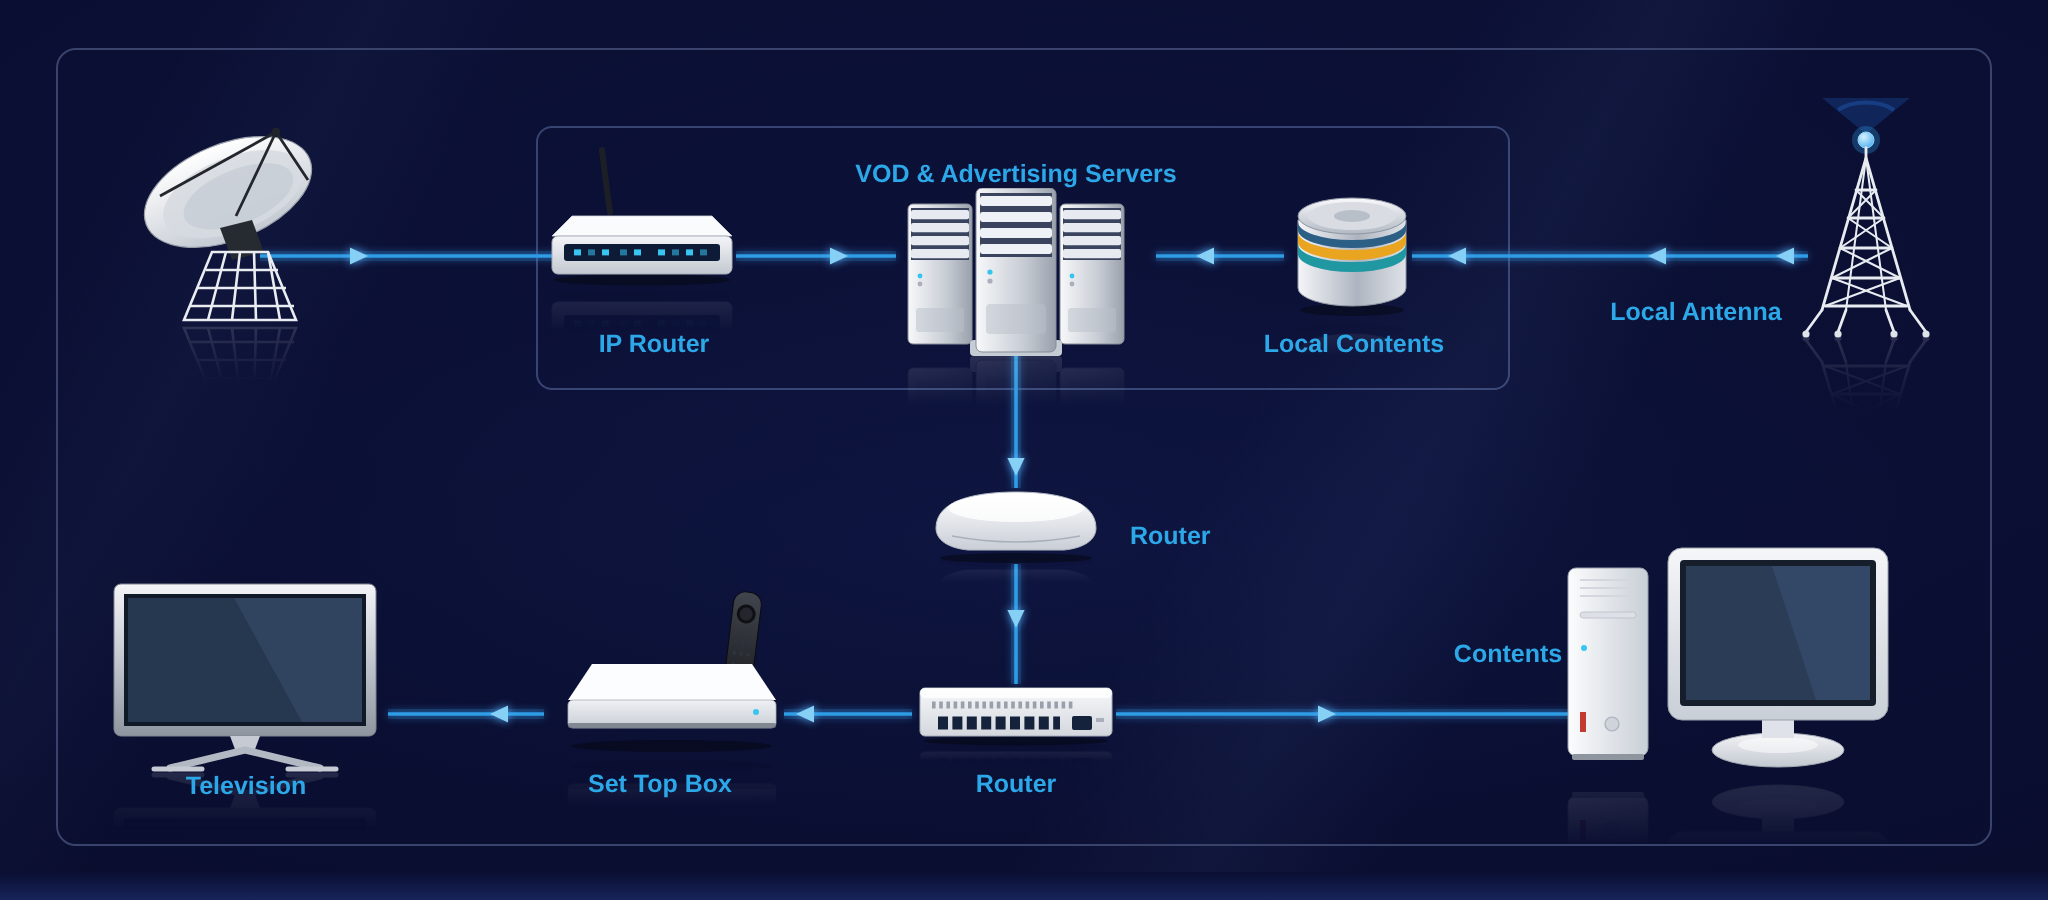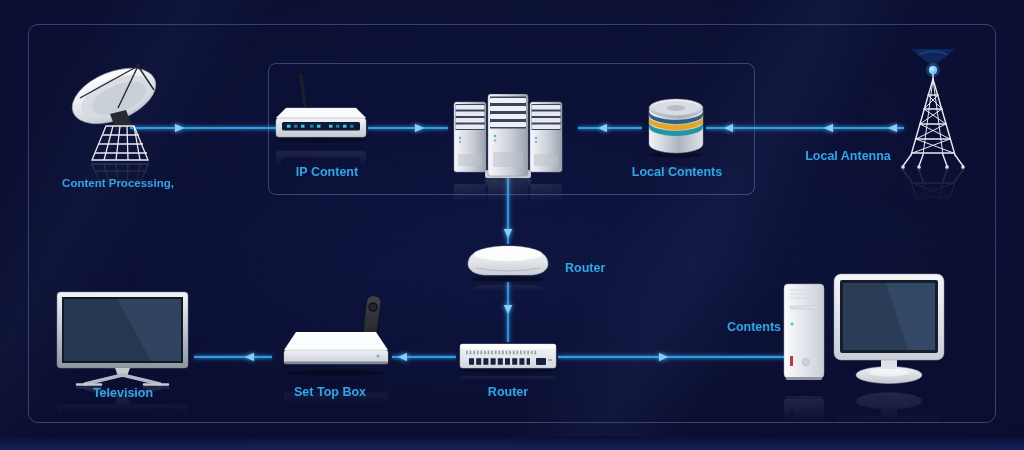--- a/index.html
+++ b/index.html
@@ -346,23 +346,23 @@
       <ellipse cx="111" cy="100.5" rx="20" ry="4" fill="#ffffff" opacity="0.5"></ellipse>
       <rect x="103" y="86" width="16" height="11" fill="#dfe2e8"></rect>
       <rect x="56" y="2" width="110" height="86" rx="7" fill="url(#monG)" stroke="#9aa1ab" stroke-width="0.5"></rect>
       <rect x="62" y="8" width="98" height="73" rx="2" fill="#161e2b"></rect>
       <rect x="65" y="11" width="92" height="67" fill="#2a3c56"></rect>
       <polygon points="108,11 157,11 157,78 130,78" fill="#35496a" opacity="0.85"></polygon>
     </svg>
   </div>
 
   <div class="lbl lbl-2line" style="left:118px;top:176px;">
-    <span>Content Processing,</span>
-  </div>
-  <div class="lbl" style="left:327px;top:165px;">IP Content</div>
+  </div>
+  <div class="lbl" style="left:327px;top:165px;">IP Router</div>
+  <div class="lbl" style="left:508px;top:80px;">VOD &amp; Advertising Servers</div>
   <div class="lbl" style="left:677px;top:165px;">Local Contents</div>
   <div class="lbl" style="left:848px;top:149px;">Local Antenna</div>
   <div class="lbl lbl-left" style="left:565px;top:261px;">Router</div>
   <div class="lbl" style="left:123px;top:386px;">Television</div>
   <div class="lbl" style="left:330px;top:385px;">Set Top Box</div>
   <div class="lbl" style="left:508px;top:385px;">Router</div>
   <div class="lbl" style="left:754px;top:320px;">Contents</div>
 
 </div>
 

